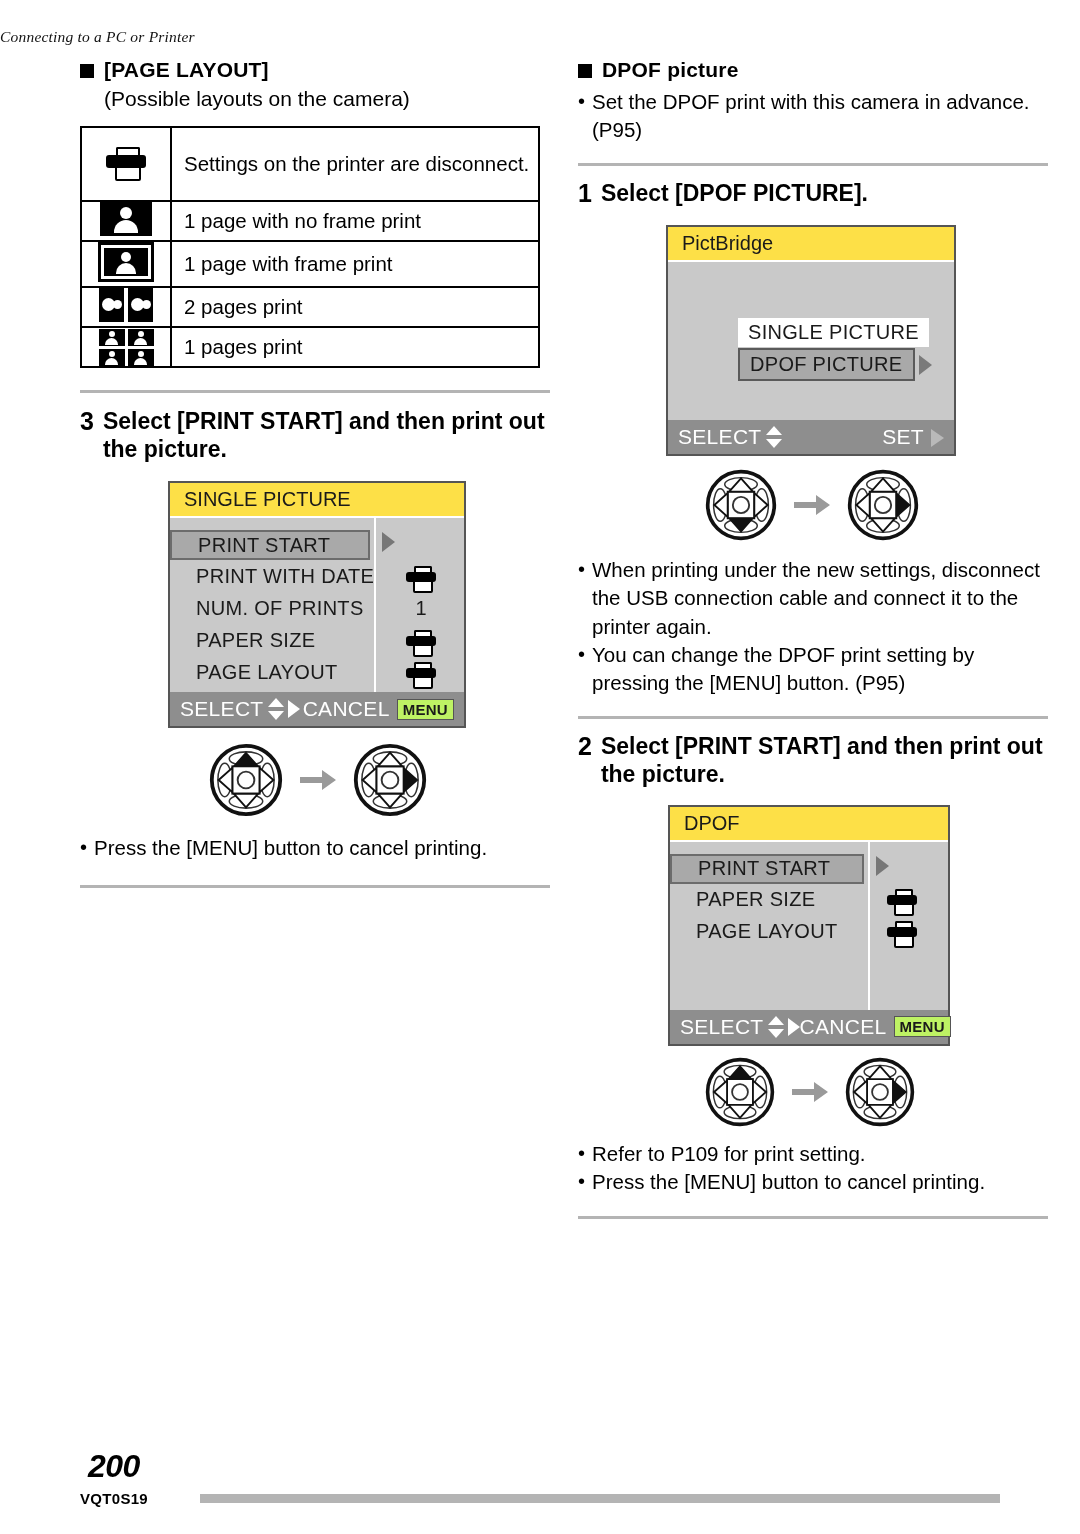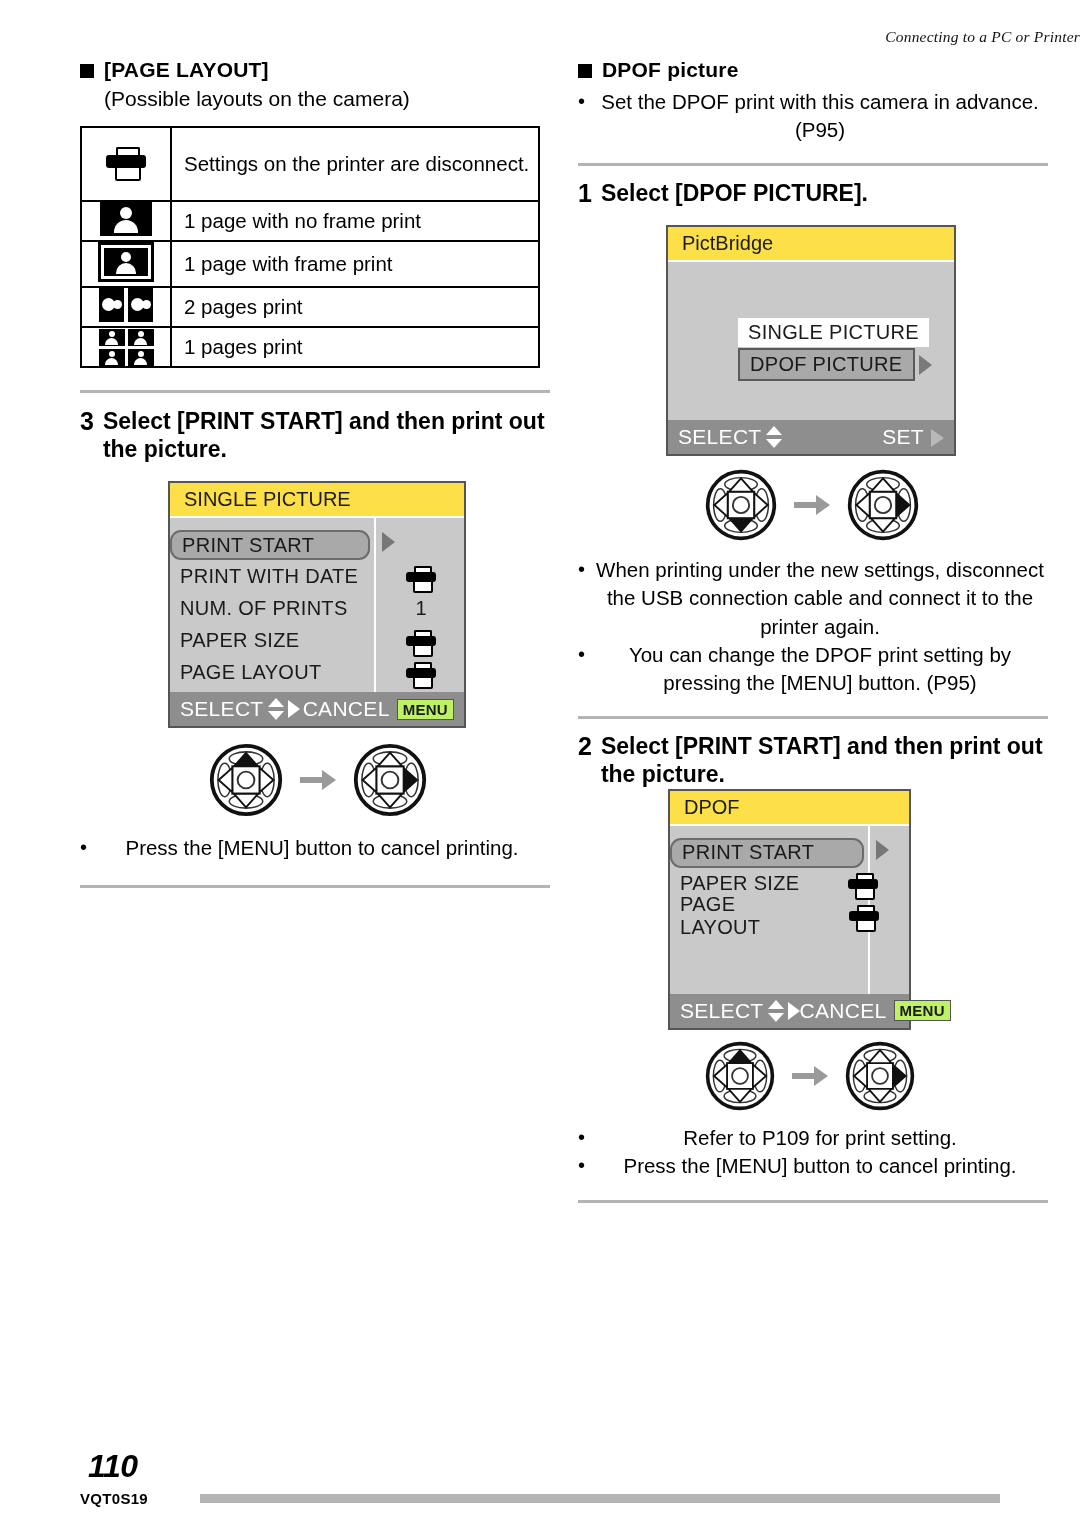--- a/index.html
+++ b/index.html
@@ -5,38 +5,38 @@
   html,body{margin:0;padding:0;}
   body{
     width:1080px;height:1534px;position:relative;background:#fff;
     font-family:"Liberation Sans", sans-serif;color:#000;
     -webkit-font-smoothing:antialiased;
   }
   .page{position:absolute;left:0;top:0;width:1080px;height:1534px;overflow:hidden;}
 
   
   .runhead{
-    position:absolute;left:0;top:28px;width:1080px;text-align:right;
+    position:absolute;left:0;top:28px;width:1080px;text-align:left;
     font-family:"Liberation Serif", serif;font-style:italic;font-size:15.5px;color:#111;
     letter-spacing:.2px;
   }
 
   
   .colL{position:absolute;left:80px;top:58px;width:470px;}
   .colR{position:absolute;left:578px;top:58px;width:470px;}
 
   
   .sqhead{font-size:21px;font-weight:bold;letter-spacing:.2px;line-height:1.15;display:flex;align-items:flex-start;gap:10px;}
   .sqhead .sq{display:inline-block;width:14px;height:14px;background:#000;margin-top:6px;flex:0 0 auto;}
   .subline{font-size:21px;line-height:1.25;margin-top:4px;padding-left:24px;}
 
   .bullets{font-size:20.5px;line-height:1.38;}
   .bul{display:flex;gap:7px;align-items:flex-start;}
   .bul .dot{flex:0 0 auto;font-size:20px;line-height:1.38;}
-  .bul .txt{flex:1 1 auto;text-align:center;}
+  .bul .txt{flex:1 1 auto;}
 
   .rule{height:3px;background:#b4b4b4;width:100%;}
 
   .stephead{display:flex;gap:9px;align-items:flex-start;font-size:23px;font-weight:bold;line-height:1.22;}
   .stephead .num{font-size:25px;font-weight:bold;flex:0 0 auto;line-height:1.18;}
 
   
   table.layouts{border-collapse:collapse;width:460px;table-layout:fixed;}
   table.layouts td{border:2px solid #000;padding:0;vertical-align:middle;}
   table.layouts td.ic{width:88px;height:38px;text-align:center;}
@@ -63,21 +63,21 @@
   .p4wrap{display:inline-grid;grid-template-columns:26px 26px;gap:3px;}
   .p4{width:26px;height:17px;}
   .p4 .h{width:6px;height:6px;border-radius:50%;left:10px;top:2px;}
   .p4 .b{width:13px;height:7px;border-radius:7px 7px 0 0;left:6.5px;top:9px;}
 
   
   .lcd{background:#c9c9c9;border:2px solid #555;box-sizing:border-box;position:relative;font-size:19px;color:#1a1a1a;}
   .lcd .title{background:#fde047;padding:5px 0 5px 14px;font-size:20px;color:#1a1a1a;border-bottom:2px solid #fff;}
   .lcd .bodyarea{position:relative;}
   .lcd .vsep{position:absolute;top:0;bottom:0;width:2px;background:#fff;}
-  .lcd .row{display:flex;align-items:center;height:32px;padding-left:10px;box-sizing:border-box;border-radius:11px;}
+  .lcd .row{display:flex;align-items:center;height:32px;padding-left:26px;box-sizing:border-box;}
   .lcd .row .label{flex:1 1 auto;font-size:20px;letter-spacing:.3px;}
   .lcd .row .val{width:86px;text-align:center;font-size:20px;}
   .lcd .sel{background:#a9a9a9;border:2px solid #6c6c6c;box-sizing:border-box;}
   .lcd .footbar{background:#8e8e8e;color:#fff;display:flex;align-items:center;justify-content:space-between;
                 padding:0 10px;height:34px;font-size:21px;letter-spacing:.3px;}
   .lcd .footbar .left{display:flex;align-items:center;gap:2px;}
   .lcd .footbar .right{display:flex;align-items:center;gap:7px;}
   .menukey{background:#bef264;color:#1a1a1a;border:1px solid #555;font-size:15px;font-weight:bold;padding:1px 5px;letter-spacing:.3px;}
 
   .updown{display:inline-block;width:16px;height:22px;position:relative;margin:0 2px;}
@@ -390,21 +390,21 @@
       </div>
     </div>
 
     <div class="rule" style="margin-top:18px;"></div>
 
     <div class="stephead" style="margin-top:13px;">
       <span class="num">2</span>
       <span>Select [PRINT START] and then print out the picture.</span>
     </div>
 
-    <div class="lcd" style="width:243px;margin:1px 0 0 90px;">
+    <div class="lcd" style="width:282px;margin:17px 0 0 90px;">
       <div class="title">DPOF</div>
       <div class="bodyarea" style="height:162px;padding-top:6px;">
         <div class="vsep" style="left:198px;"></div>
 
         <div class="row sel" style="width:194px;height:30px;margin-top:6px;">
           <span class="label">PRINT START</span>
         </div>
         <span class="selarrow" style="position:absolute;left:200px;top:14px;"></span>
 
         <div class="row">
@@ -484,17 +484,17 @@
       </div>
       <div class="bul">
         <span class="dot">•</span>
         <span class="txt">Press the [MENU] button to cancel printing.</span>
       </div>
     </div>
 
     <div class="rule" style="margin-top:20px;"></div>
   </div>
 
-  <div style="position:absolute;left:88px;top:1448px;font-size:32px;font-weight:bold;font-style:italic;letter-spacing:-0.5px;">110</div>
+  <div style="position:absolute;left:88px;top:1448px;font-size:32px;font-weight:bold;font-style:italic;letter-spacing:-0.5px;">200</div>
   <div style="position:absolute;left:80px;top:1490px;font-size:15px;font-weight:bold;letter-spacing:.3px;">VQT0S19</div>
   <div style="position:absolute;left:200px;top:1494px;width:800px;height:9px;background:#b4b4b4;"></div>
 
 </div>
 
 </body></html>

